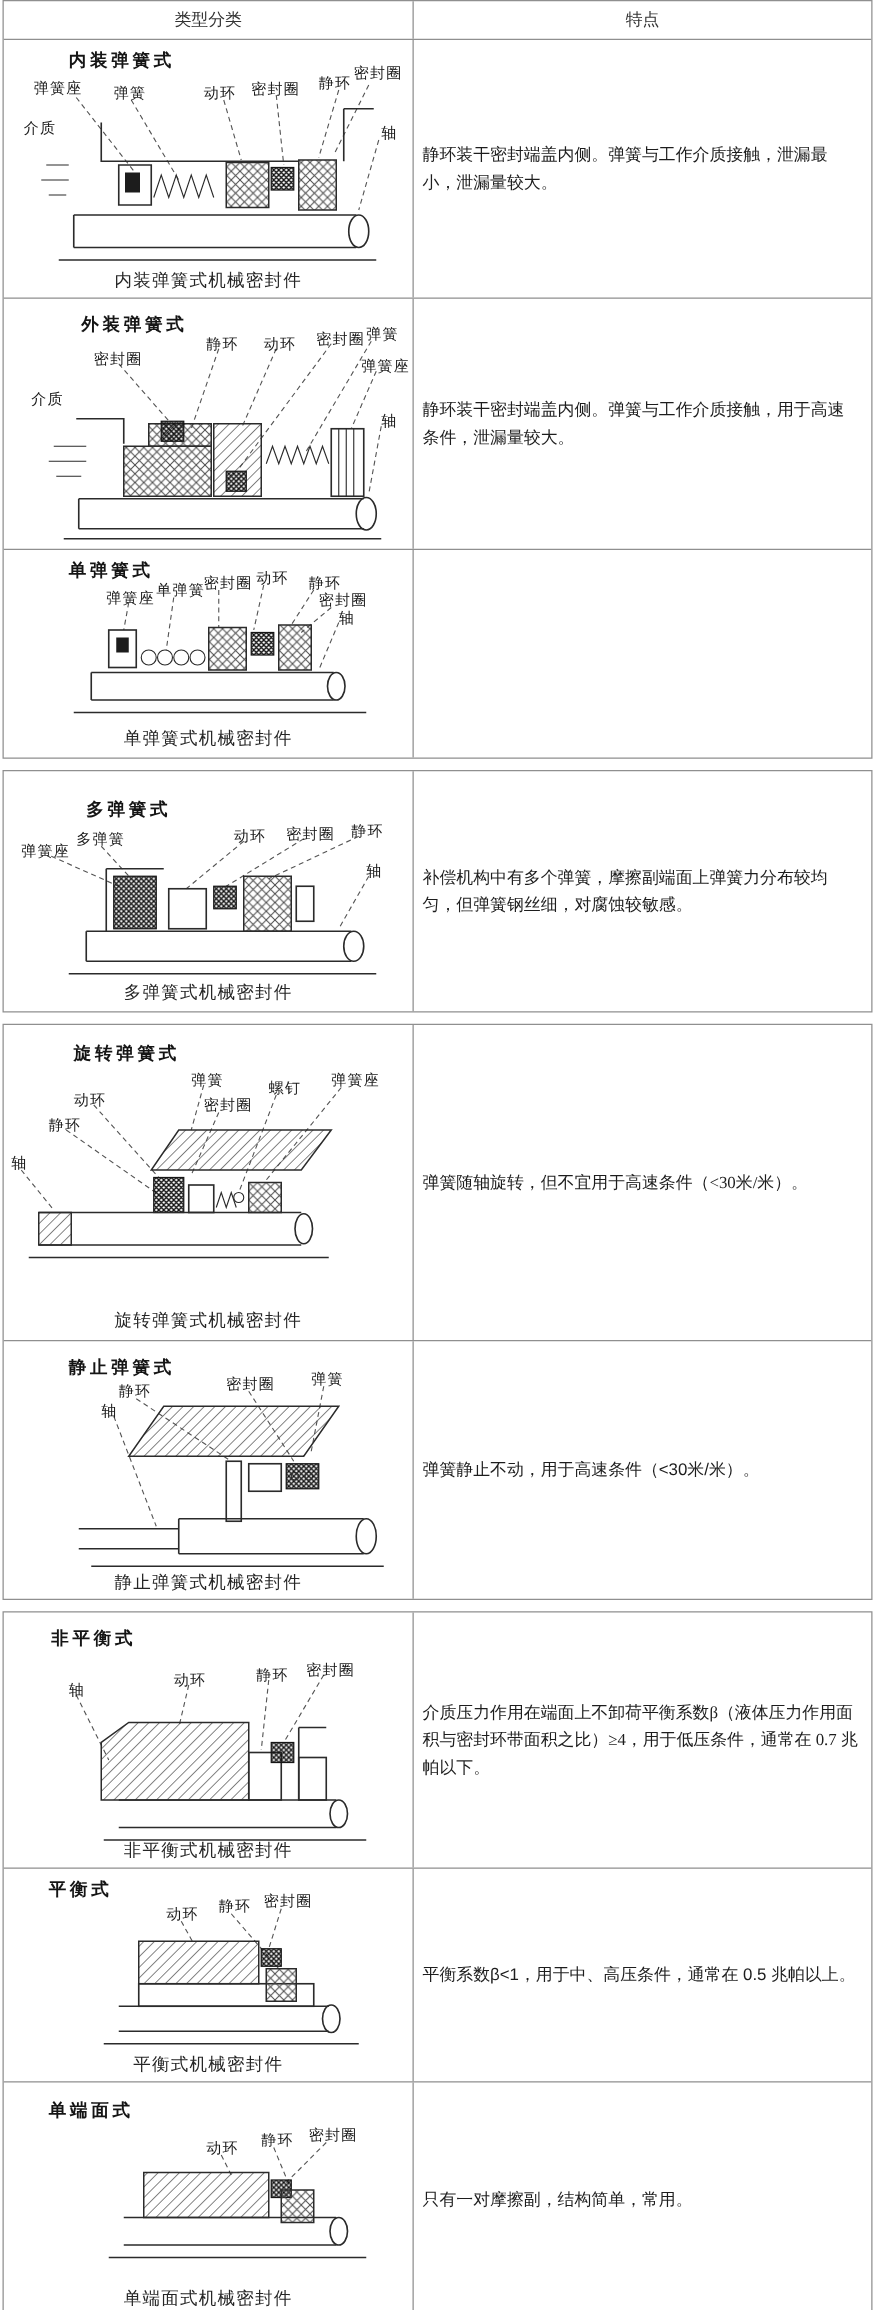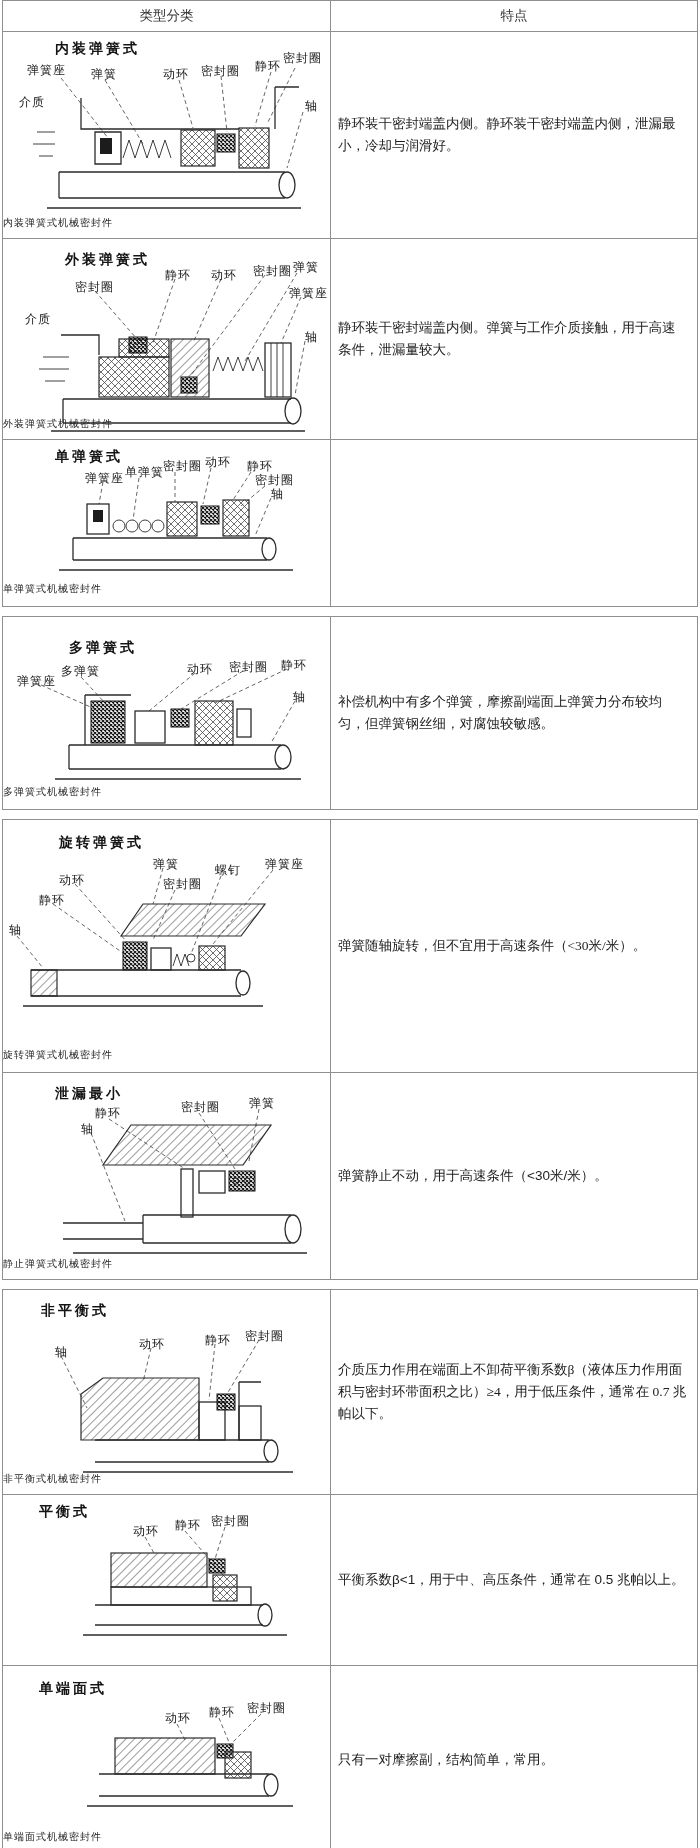--- a/index.html
+++ b/index.html
@@ -9,21 +9,21 @@
   .hcell{display:flex;align-items:center;justify-content:center;font-size:13.5px;color:#333;}
   .hcell.left{width:327px;border-right:1px solid #8f8f8f;flex:none;}
   .hcell.right{flex:1;}
   .trow{display:flex;border-top:1px solid #8f8f8f;}
   .block > .trow:first-child{border-top:none;font-family:Liberation Serif, serif;}
   .cell-left{width:327px;border-right:1px solid #8f8f8f;position:relative;flex:none;overflow:hidden;}
   .cell-right{flex:1;display:flex;align-items:center;padding:4px 10px 4px 7px;font-size:13.5px;line-height:1.62;color:#1d1d1d;}
   .cell-right p{margin:0;}
   .dtitle{position:absolute;font-weight:bold;font-size:14px;letter-spacing:3px;color:#151515;white-space:nowrap;}
   .lbl{position:absolute;font-size:12px;color:#1a1a1a;letter-spacing:1px;white-space:nowrap;}
-  .caption{position:absolute;left:0;right:0;font-size:10px;color:#262626;letter-spacing:1px;}
+  .caption{position:absolute;left:0;right:0;text-align:center;font-size:14px;color:#262626;letter-spacing:1px;}
   svg.dg{position:absolute;left:0;top:0;}
   .s{stroke:#2b2b2b;fill:none;stroke-width:1.3;}
   .sn{stroke:#2b2b2b;fill:none;stroke-width:.9;}
   .ld{stroke:#555;fill:none;stroke-width:.9;stroke-dasharray:4 3;}
   .hd{fill:url(#pdiag);stroke:#2b2b2b;stroke-width:1.2;}
   .hc{fill:url(#pcross);stroke:#2b2b2b;stroke-width:1.2;}
   .hx{fill:url(#pdense);stroke:#151515;stroke-width:1;}
   .defs{position:absolute;width:0;height:0;}
 </style>
 </head>
@@ -78,21 +78,21 @@
       <span class="lbl" style="left:88px;top:34px">弹簧</span>
       <span class="lbl" style="left:160px;top:34px">动环</span>
       <span class="lbl" style="left:198px;top:31px">密封圈</span>
       <span class="lbl" style="left:252px;top:26px">静环</span>
       <span class="lbl" style="left:280px;top:18px">密封圈</span>
       <span class="lbl" style="left:16px;top:62px">介质</span>
       <span class="lbl" style="left:302px;top:66px">轴</span>
       <div class="caption" style="top:184px">内装弹簧式机械密封件</div>
     </div>
     <div class="cell-right">
-      <p>静环装干密封端盖内侧。静环装干密封端盖内侧，泄漏最小，冷却与润滑好。</p>
+      <p>静环装干密封端盖内侧。弹簧与工作介质接触，泄漏最小，泄漏量较大。</p>
     </div>
   </div>
 
   <div class="trow">
     <div class="cell-left" style="height:200px">
       <svg class="dg" width="327" height="200" viewBox="0 0 327 200">
         <path class="ld" d="M92 52 L134 100"></path>
           <path class="ld" d="M172 40 L150 104"></path>
         <path class="ld" d="M218 40 L190 104"></path>
           <path class="ld" d="M262 36 L188 136"></path>
@@ -115,21 +115,20 @@
       </svg>
       <span class="dtitle" style="left:62px;top:12px">外装弹簧式</span>
       <span class="lbl" style="left:72px;top:40px">密封圈</span>
       <span class="lbl" style="left:162px;top:28px">静环</span>
       <span class="lbl" style="left:208px;top:28px">动环</span>
       <span class="lbl" style="left:250px;top:24px">密封圈</span>
       <span class="lbl" style="left:290px;top:20px">弹簧</span>
       <span class="lbl" style="left:286px;top:46px">弹簧座</span>
       <span class="lbl" style="left:22px;top:72px">介质</span>
       <span class="lbl" style="left:302px;top:90px">轴</span>
-      <div class="caption" style="top:178px">外装弹簧式机械密封件</div>
     </div>
     <div class="cell-right">
       <p>静环装干密封端盖内侧。弹簧与工作介质接触，用于高速条件，泄漏量较大。</p>
     </div>
   </div>
 
   <div class="trow">
     <div class="cell-left" style="height:166px">
       <svg class="dg" width="327" height="166" viewBox="0 0 327 166">
         <path class="ld" d="M100 42 L96 64"></path>
@@ -249,21 +248,21 @@
         <rect class="s" x="178" y="96" width="12" height="48"></rect>
         <rect class="s" x="196" y="98" width="26" height="22"></rect>
         <rect class="hx" x="226" y="98" width="26" height="20"></rect>
         <circle class="sn" cx="233" cy="108" r="3"></circle>
           <circle class="sn" cx="244" cy="108" r="3"></circle>
         <path class="s" d="M60 150 H140 M60 166 H140"></path>
         <path class="s" d="M140 142 H288 M140 170 H288 M140 142 V170"></path>
         <ellipse class="s" cx="290" cy="156" rx="8" ry="14"></ellipse>
         <path class="s" d="M70 180 H304"></path>
       </svg>
-      <span class="dtitle" style="left:52px;top:12px">泄漏最小</span>
+      <span class="dtitle" style="left:52px;top:12px">静止弹簧式</span>
       <span class="lbl" style="left:92px;top:32px">静环</span>
       <span class="lbl" style="left:178px;top:26px">密封圈</span>
       <span class="lbl" style="left:246px;top:22px">弹簧</span>
       <span class="lbl" style="left:78px;top:48px">轴</span>
       <div class="caption" style="top:184px">静止弹簧式机械密封件</div>
     </div>
     <div class="cell-right">
       <p>弹簧静止不动，用于高速条件（&lt;30米/米）。</p>
     </div>
   </div>
@@ -310,20 +309,21 @@
         <rect class="hx" x="206" y="64" width="16" height="14"></rect>
         <rect class="hc" x="210" y="80" width="24" height="26"></rect>
         <path class="s" d="M92 110 H260 M92 130 H260"></path>
         <ellipse class="s" cx="262" cy="120" rx="7" ry="11"></ellipse>
         <path class="s" d="M80 140 H284"></path>
       </svg>
       <span class="dtitle" style="left:36px;top:8px">平衡式</span>
       <span class="lbl" style="left:130px;top:28px">动环</span>
       <span class="lbl" style="left:172px;top:22px">静环</span>
       <span class="lbl" style="left:208px;top:18px">密封圈</span>
+      <div class="caption" style="top:148px">平衡式机械密封件</div>
     </div>
     <div class="cell-right">
       <p>平衡系数β&lt;1，用于中、高压条件，通常在 0.5 兆帕以上。</p>
     </div>
   </div>
 
   <div class="trow">
     <div class="cell-left" style="height:188px">
       <svg class="dg" width="327" height="188" viewBox="0 0 327 188">
         <path class="ld" d="M174 58 L182 74"></path>

